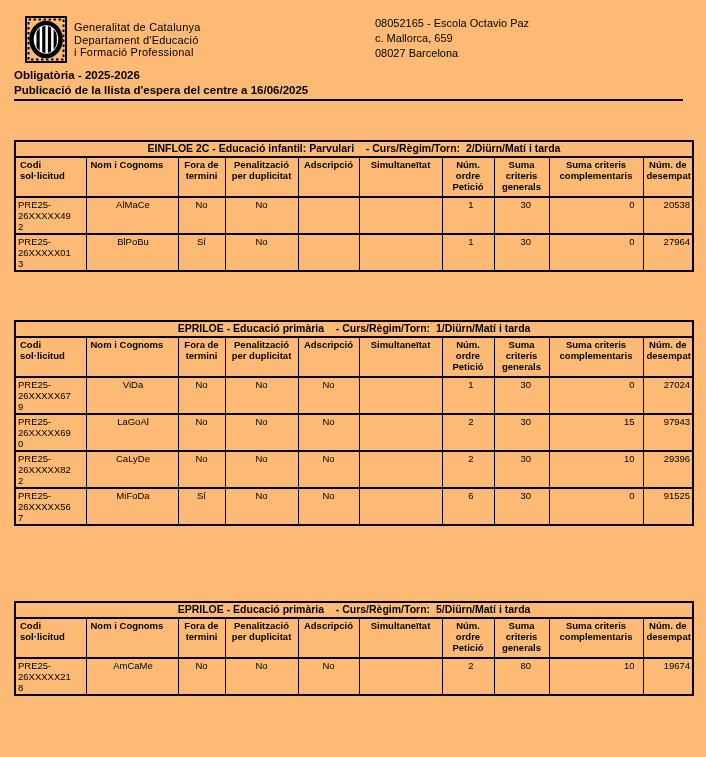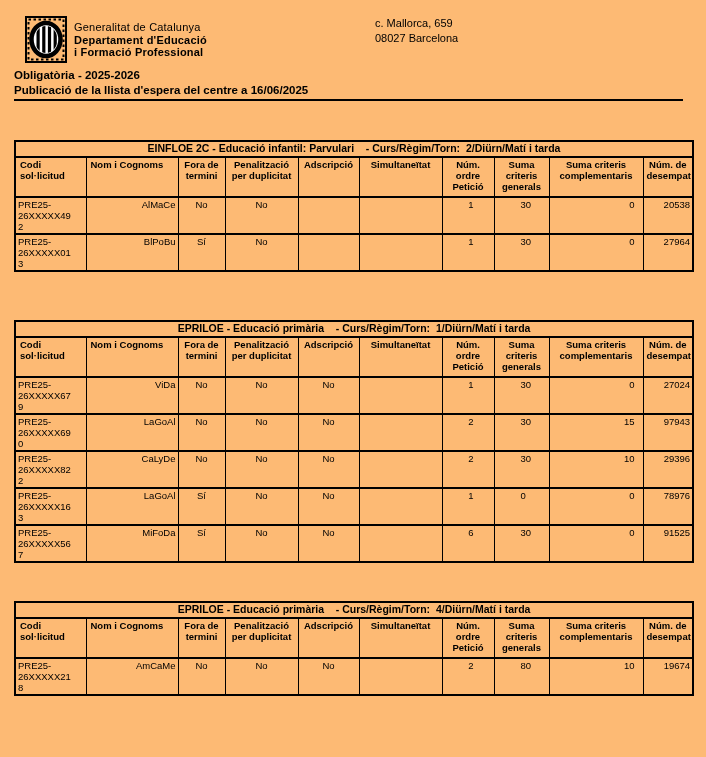--- a/index.html
+++ b/index.html
@@ -5,21 +5,21 @@
   html,body { margin:0; padding:0; background:#e8e8e8; }
   .page {
     position:relative; width:706px; height:757px; margin:0 auto;
     background:#fdba74; font-family:"Liberation Sans", sans-serif; color:#000;
     overflow:hidden;
   }
   
   .logo { position:absolute; left:25px; top:16px; }
   .org-block { position:absolute; left:74px; top:21px; font-size:11px; line-height:12.5px; }
   .org-line1 { font-weight:normal; letter-spacing:0.2px; }
-  .org-line2, .org-line3 { font-weight:bold; letter-spacing:0.2px; }
+  .org-line2, .org-line3 { font-weight:normal; letter-spacing:0.2px; }
   .school-block { position:absolute; left:375px; top:16px; font-size:11px; line-height:15px; }
   .doc-line1 { position:absolute; left:14px; top:69px; font-size:11.5px; font-weight:bold; }
   .doc-line2 { position:absolute; left:14px; top:84px; font-size:11.5px; font-weight:bold; }
   .rule { position:absolute; left:14px; top:99px; width:669px; height:2px; background:#000; }
 
   
   table.doc-table {
     position:absolute; left:14px; width:678px;
     border-collapse:collapse; table-layout:fixed;
     border:2px solid #000;
@@ -33,21 +33,21 @@
     white-space:pre; height:13px; padding:0 0 1px 0;
   }
   tr.head-row th {
     font-size:9.5px; font-weight:bold; text-align:center;
     height:36px; padding:1px 3px; line-height:11px;
   }
   tr.head-row th.c0, tr.head-row th.c1 { text-align:left; padding-left:4px; }
   tbody.body td { font-size:9.5px; height:31px; padding:1px 2px; line-height:11px; }
   tbody.body td.c0 { }
   td.c0 .code { display:inline-block; width:56px; overflow-wrap:break-word; word-break:normal; }
-  tbody.body td.c1 { text-align:right; padding-left:4px; }
+  tbody.body td.c1 { text-align:center; padding-left:4px; }
   tbody.body td.c2, tbody.body td.c3, tbody.body td.c4, tbody.body td.c5 { text-align:center; }
   tbody.body td.c6 { text-align:right; padding-right:20px; }
   tbody.body td.c7 { text-align:left; padding-right:17px;padding-left:26px; }
   tbody.body td.c8 { text-align:right; padding-right:8px; }
   tbody.body td.c9 { text-align:right; padding-right:2px; }
   #table0 { top:140px;border-radius:24px; } #table1 { top:320px; } #table2 { top:601px; }
 </style>
 </head>
 <body>
 
@@ -70,20 +70,21 @@
     </svg>
   </div>
 
   <div class="org-block">
     <div class="org-line1">Generalitat de Catalunya</div>
     <div class="org-line2">Departament d'Educació</div>
     <div class="org-line3">i Formació Professional</div>
   </div>
 
   <div class="school-block">
+    <div>08052165 - Escola Octavio Paz</div>
     <div>c. Mallorca, 659</div>
     <div>08027 Barcelona</div>
   </div>
 
   <div class="doc-line1">Obligatòria - 2025-2026</div>
   <div class="doc-line2">Publicació de la llista d'espera del centre a 16/06/2025</div>
   <div class="rule"></div>
 
   <table id="table0" class="doc-table">
     <colgroup>
@@ -204,32 +205,20 @@
           <td class="c2">No</td>
           <td class="c3">No</td>
           <td class="c4">No</td>
           <td class="c5"></td>
           <td class="c6">2</td>
           <td class="c7">30</td>
           <td class="c8">10</td>
           <td class="c9">29396</td>
         </tr>
         <tr>
-          <td class="c0"><span class="code">PRE25-26XXXXX163</span></td>
-          <td class="c1">LaGoAl</td>
-          <td class="c2">Sí</td>
-          <td class="c3">No</td>
-          <td class="c4">No</td>
-          <td class="c5"></td>
-          <td class="c6">1</td>
-          <td class="c7">0</td>
-          <td class="c8">0</td>
-          <td class="c9">78976</td>
-        </tr>
-        <tr>
           <td class="c0"><span class="code">PRE25-26XXXXX567</span></td>
           <td class="c1">MiFoDa</td>
           <td class="c2">Sí</td>
           <td class="c3">No</td>
           <td class="c4">No</td>
           <td class="c5"></td>
           <td class="c6">6</td>
           <td class="c7">30</td>
           <td class="c8">0</td>
           <td class="c9">91525</td>
@@ -245,21 +234,21 @@
         <col style="width:73px">
         <col style="width:61px">
       <col style="width:83px">
         <col style="width:52px">
         <col style="width:55px">
         <col style="width:94px">
         <col style="width:50px">
     </colgroup>
     <thead>
       <tr>
-          <th class="title-cell" colspan="10">EPRILOE - Educació primària    - Curs/Règim/Torn:  4/Diürn/Matí i tarda</th>
+          <th class="title-cell" colspan="10">EPRILOE - Educació primària    - Curs/Règim/Torn:  5/Diürn/Matí i tarda</th>
         </tr>
       <tr class="head-row">
           <th class="c0">Codi sol·licitud</th>
           <th class="c1">Nom i Cognoms</th>
           <th class="c2">Fora de termini</th>
           <th class="c3">Penalització per duplicitat</th>
           <th class="c4">Adscripció</th>
           <th class="c5">Simultaneïtat</th>
           <th class="c6">Núm. ordre Petició</th>
           <th class="c7">Suma criteris generals</th>

